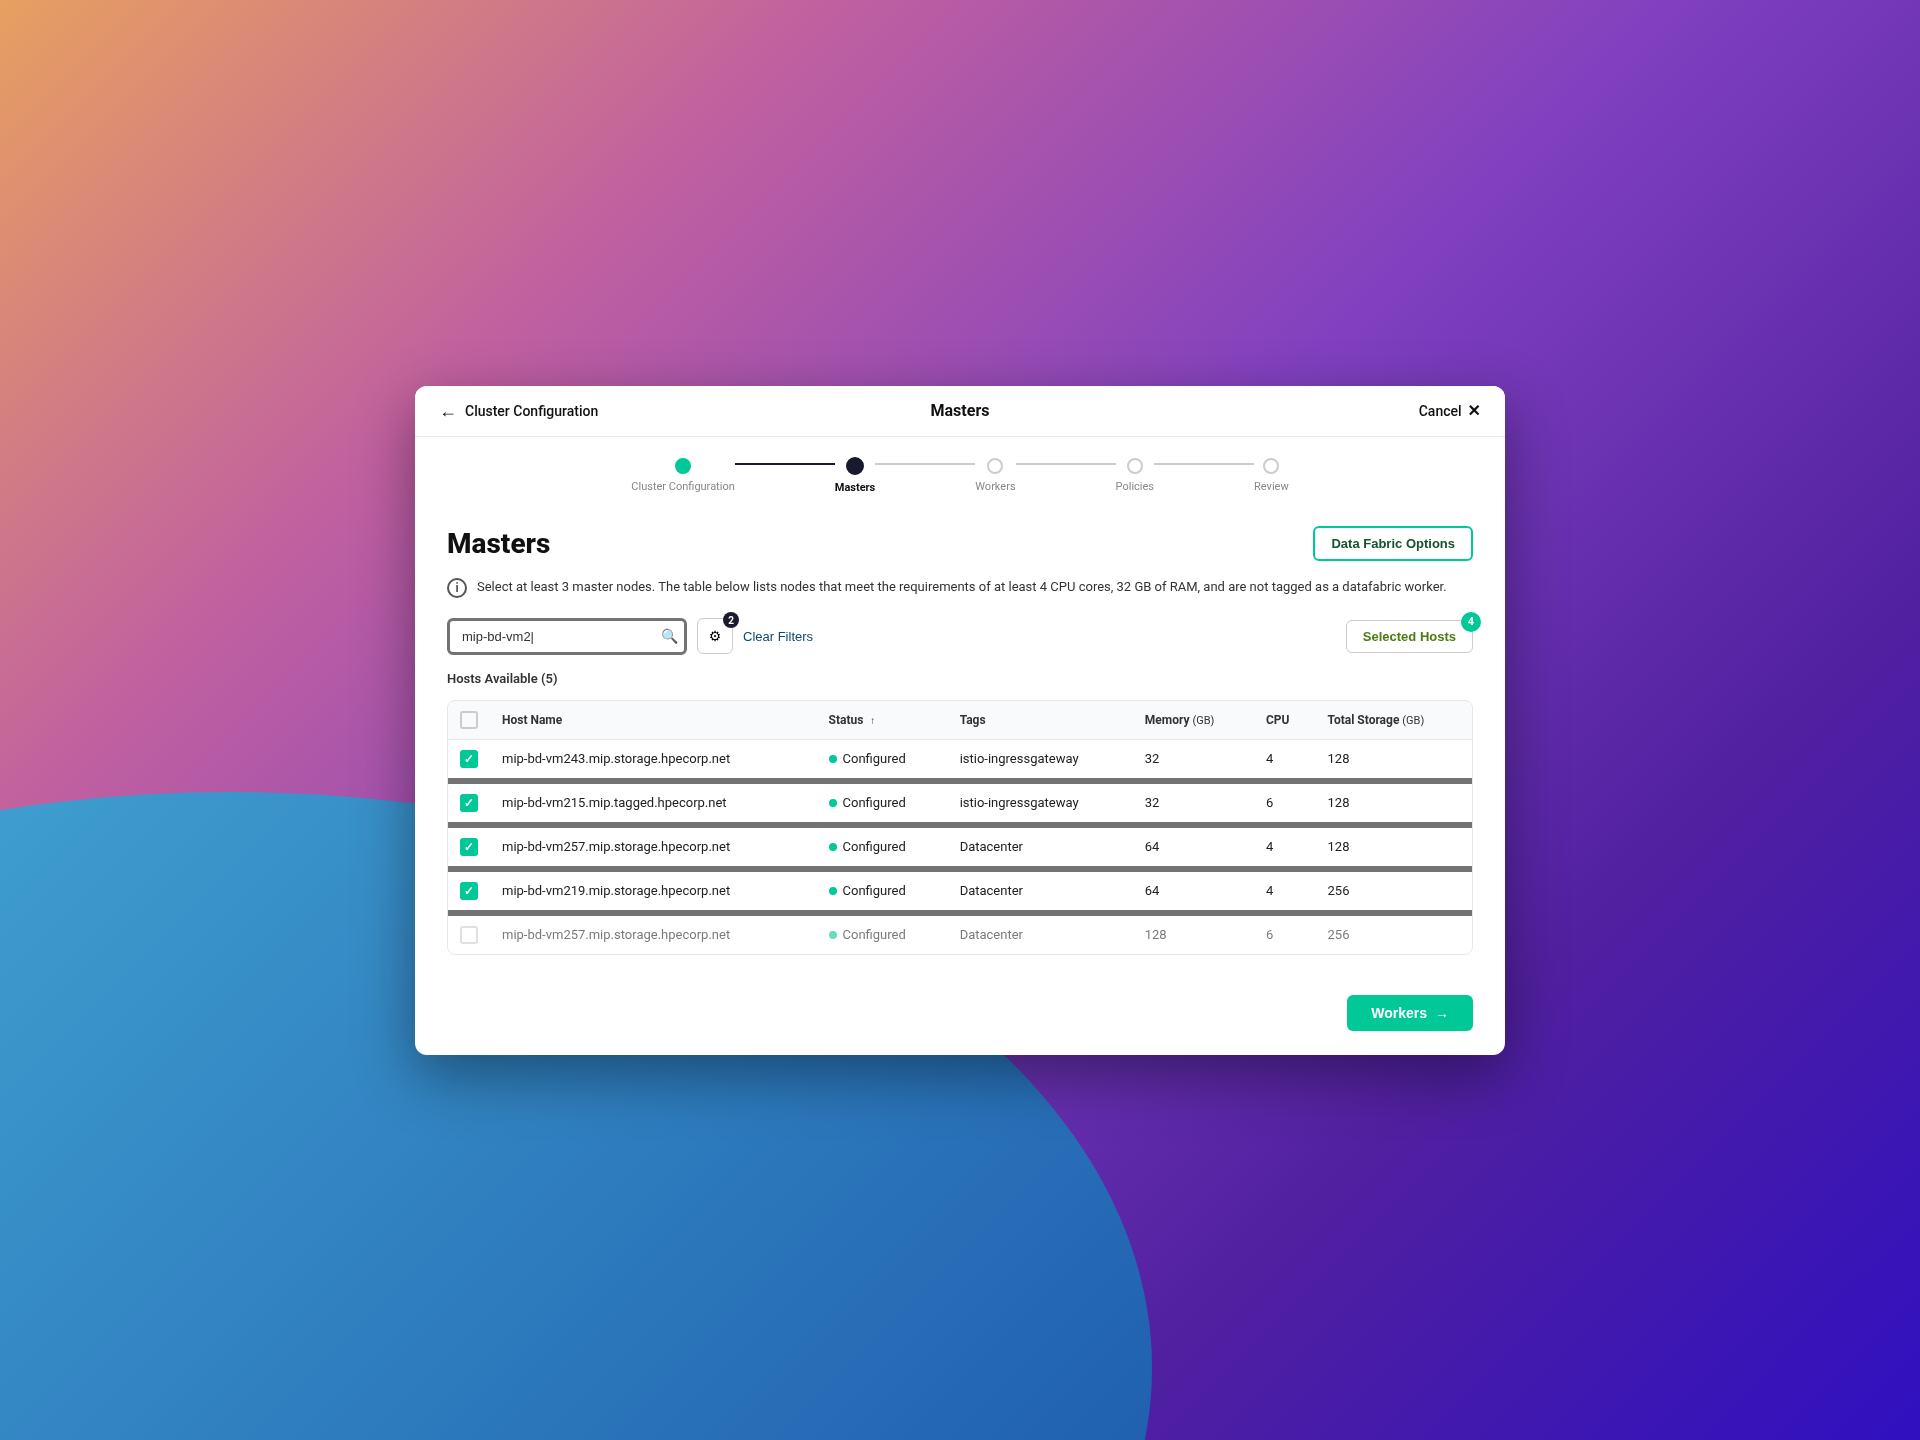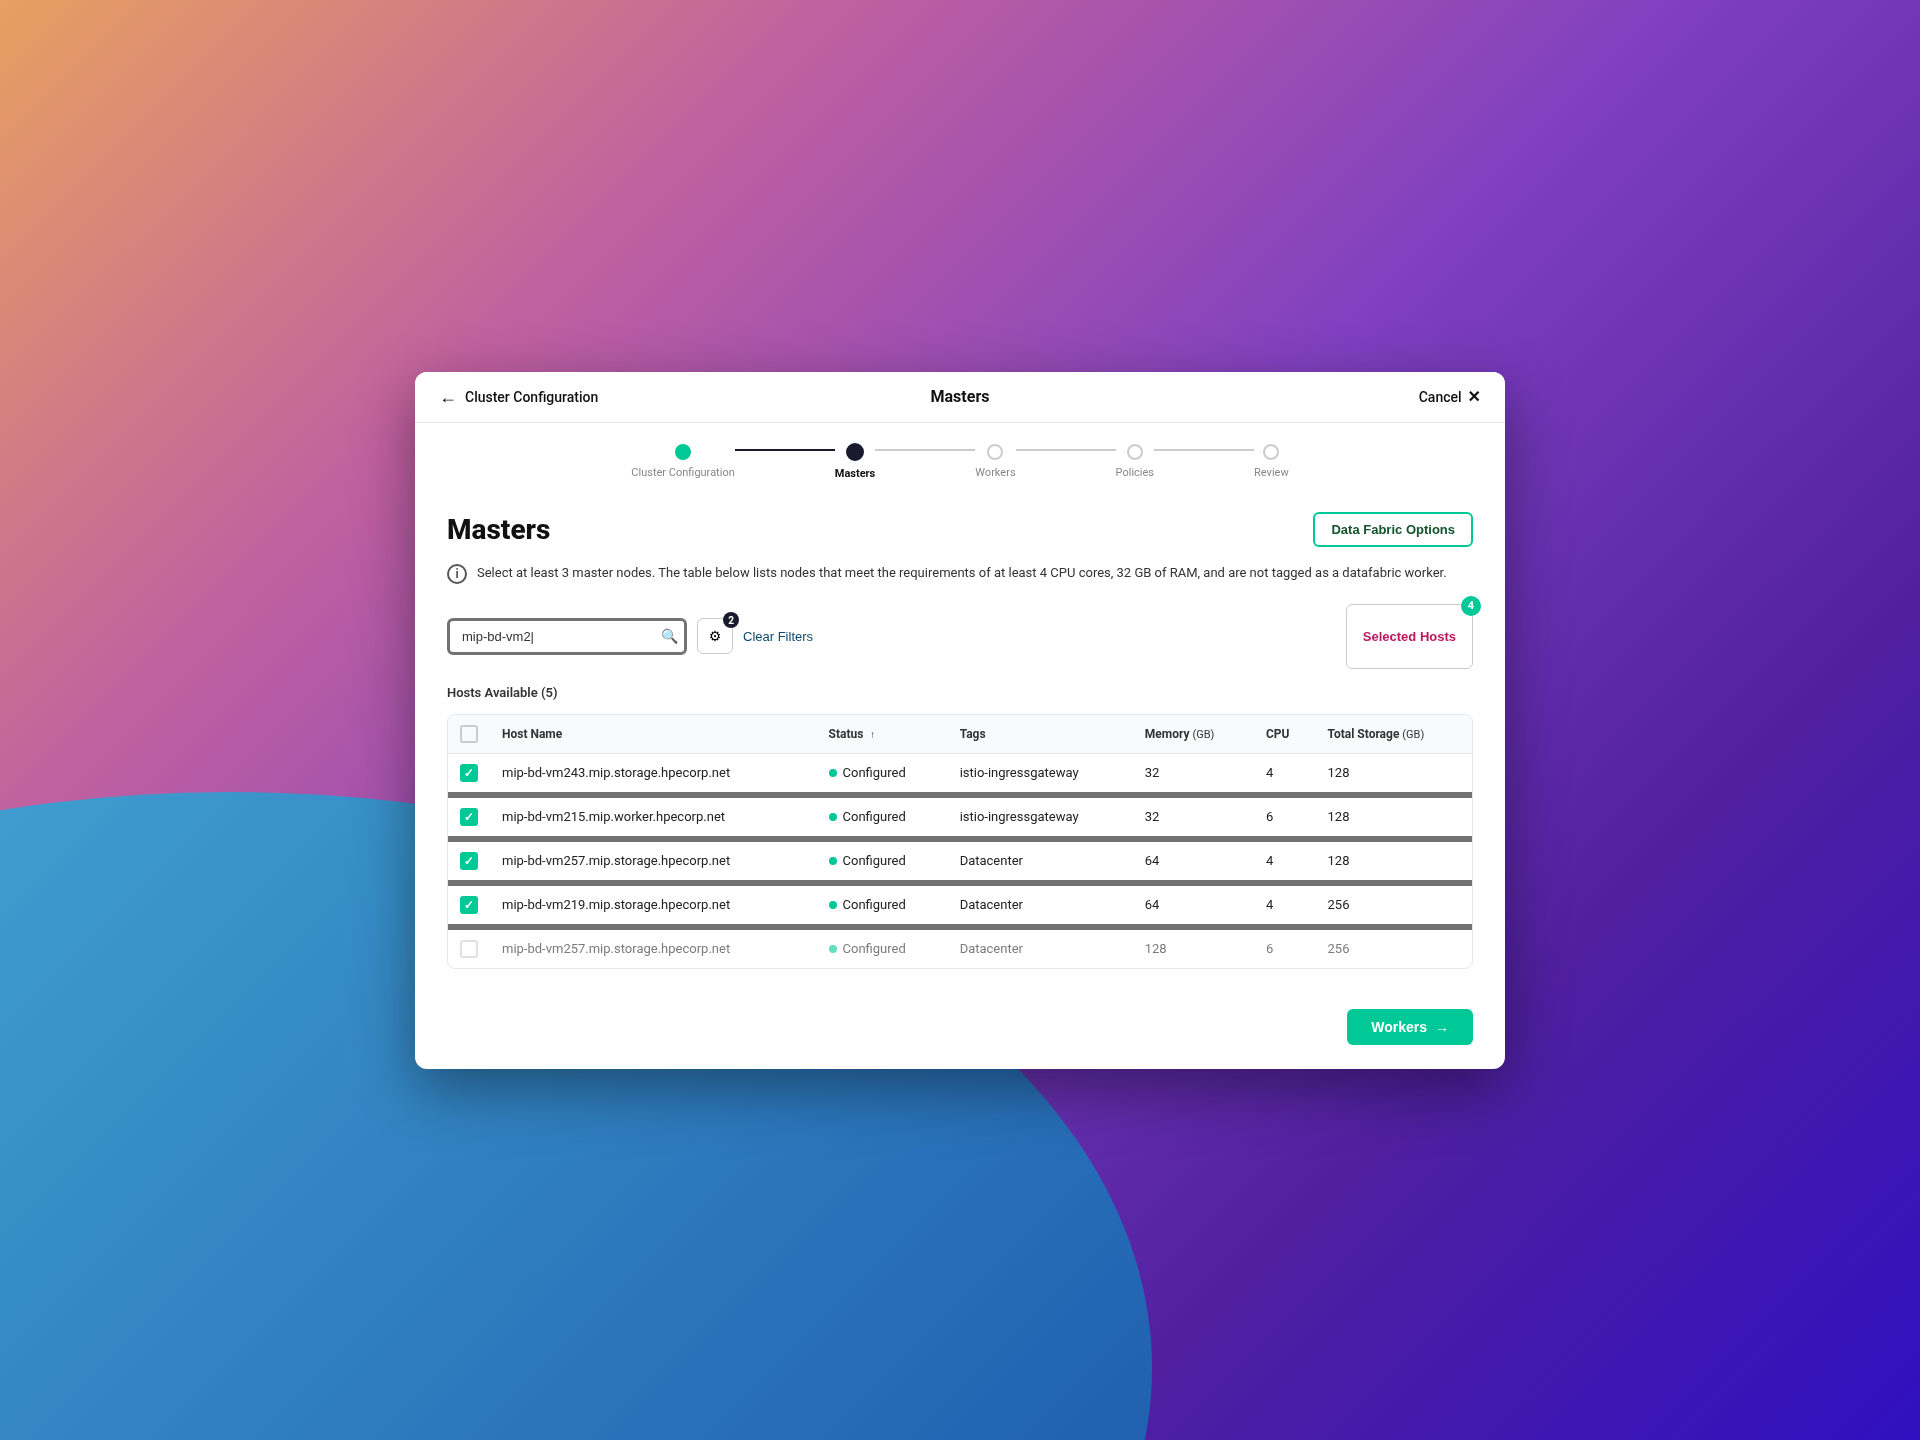--- a/index.html
+++ b/index.html
@@ -252,24 +252,24 @@
     }
     .selected-hosts-btn-wrap {
       margin-left: auto;
       position: relative;
     }
     .selected-hosts-btn {
       border: 1px solid #ccc;
       background: #fff;
       font-size: 13px;
       font-weight: 600;
-      padding: 24px 16px;
+      padding: 8px 16px;
       border-radius: 6px;
       cursor: pointer;
-      color: #be185d;
+      color: #4d7c0f;
     }
     .selected-badge {
       position: absolute;
       top: -8px;
       right: -8px;
       width: 20px;
       height: 20px;
       background: #00c896;
       border-radius: 50%;
       color: #fff;
@@ -529,21 +529,21 @@
               <td><span class="status-dot status-configured"></span>Configured</td>
               <td>istio-ingressgateway</td>
               <td>32</td>
               <td>4</td>
               <td>128</td>
             </tr>
             <tr>
               <td class="checkbox-cell">
                 <div class="checkbox-checked"></div>
               </td>
-              <td>mip-bd-vm215.mip.worker.hpecorp.net</td>
+              <td>mip-bd-vm215.mip.tagged.hpecorp.net</td>
               <td><span class="status-dot status-configured"></span>Configured</td>
               <td>istio-ingressgateway</td>
               <td>32</td>
               <td>6</td>
               <td>128</td>
             </tr>
             <tr>
               <td class="checkbox-cell">
                 <div class="checkbox-checked"></div>
               </td>

